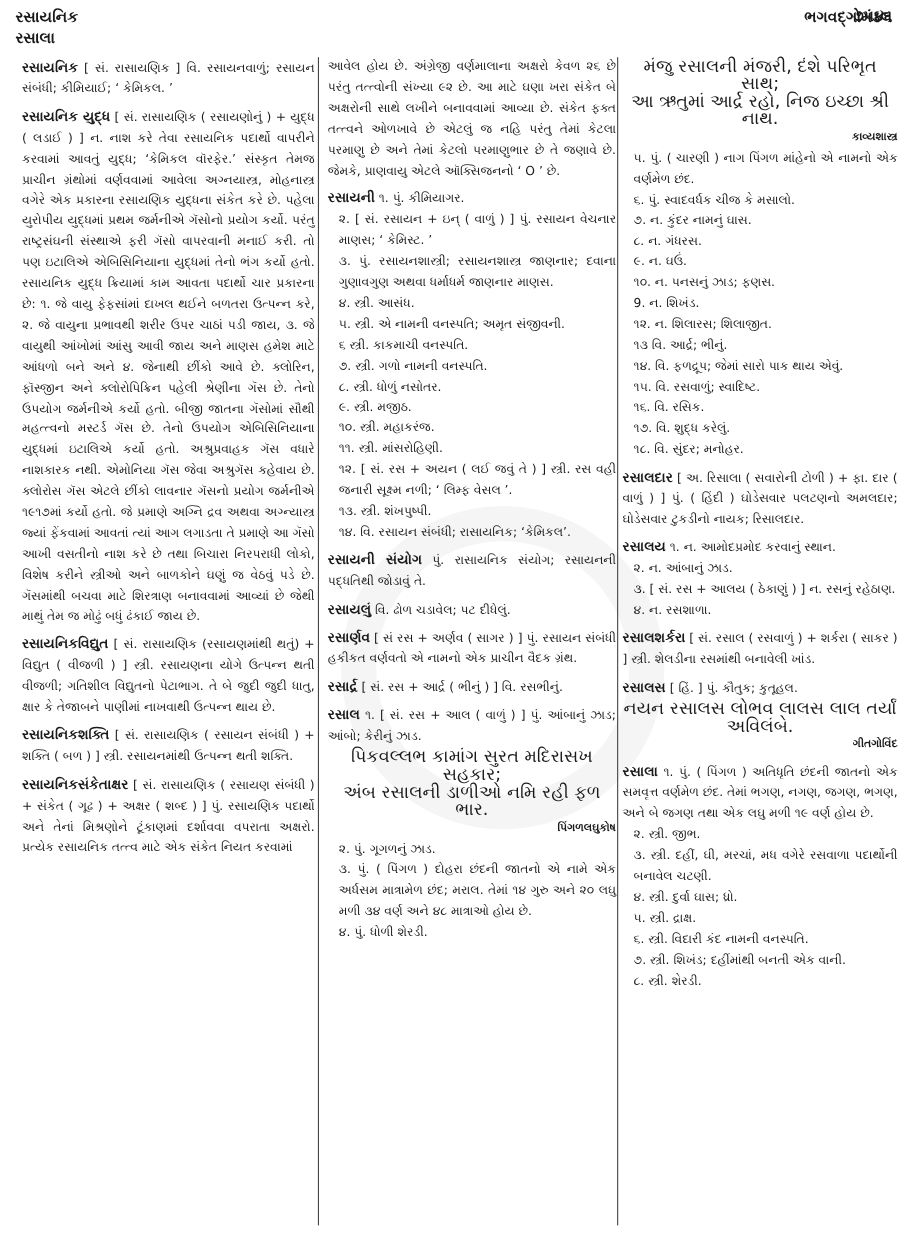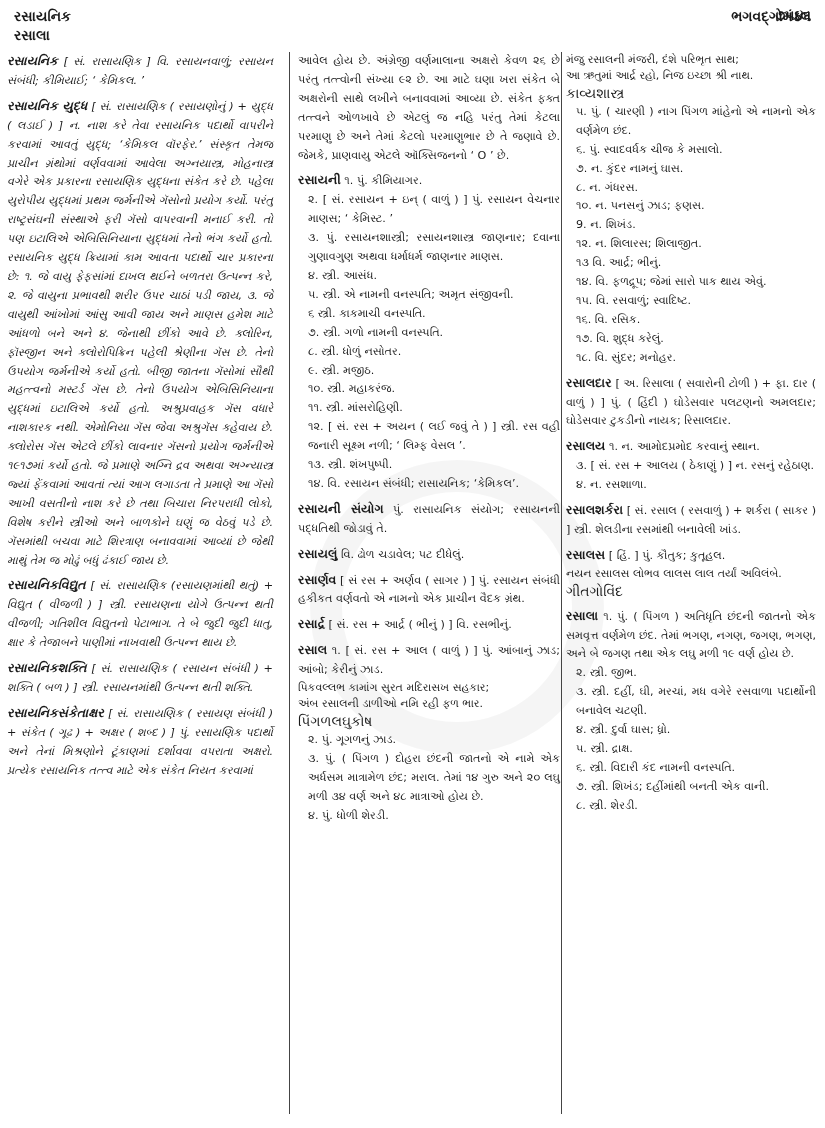--- a/index.html
+++ b/index.html
@@ -3,29 +3,29 @@
 <meta charset="utf-8">
 <style>
   html,body{margin:0;padding:0;background:#fff;}
   body{width:825px;height:1128px;overflow:hidden;font-family:"DejaVu Sans",sans-serif;color:#1a1a1a;position:relative;}
   .header{position:absolute;top:8px;left:14px;right:14px;height:22px;font-size:14px;font-weight:bold;}
   .hl{position:absolute;left:0;top:0;}
   .hc{position:absolute;left:0;right:0;text-align:right;top:0;}
   .hr{position:absolute;right:0;top:0;font-family:Liberation Mono, monospace;}
   .sub{position:absolute;top:27px;left:14px;font-size:14px;font-weight:bold;}
   .col{position:absolute;top:52px;font-size:11.2px;line-height:18.9px;}
-  .c1{left:7px;width:266px;font-style:italic;}
+  .c1{left:20px;width:266px;}
   .c2{left:298px;width:262px;}
   .c3{left:566px;width:250px;}
   .rule{position:absolute;top:52px;bottom:14px;width:1px;background:#444;}
   .entry{margin-bottom:6px;text-align:justify;}
   .hw{font-weight:bold;font-size:12.5px;}
   .sense{padding-left:10px;}
-  .quote{font-size:11px;text-align:left;line-height:16px;}
-  .src{text-align:left;font-size:14px;}
+  .quote{font-size:16px;text-align:center;line-height:16px;}
+  .src{text-align:right;font-size:10px;font-weight:bold;}
   .wm{position:absolute;left:310px;top:460px;width:230px;height:230px;border-radius:50%;border:32px solid rgba(0,0,0,0.04);pointer-events:none;}
 </style>
 </head>
 <body>
 
 <div class="header">
   <span class="hl">રસાયનિક</span>
   <span class="hc">ભગવદ્‌ગોમંડલ</span>
   <span class="hr">૭૫૪૬</span>
 </div>
@@ -53,28 +53,29 @@
 <div class="rule" style="left:561px"></div>
 <div class="col c3">
     <div class="entry">
       <div class="quote">મંજુ રસાલની મંજરી, દંશે પરિભૃત સાથ;</div>
       <div class="quote">આ ઋતુમાં આર્દ્ર રહો, નિજ ઇચ્છા શ્રી નાથ.</div>
       <div class="src">કાવ્યશાસ્ત્ર</div>
       <div class="sense">૫. પું. ( ચારણી ) નાગ પિંગળ માંહેનો એ નામનો એક વર્ણમેળ છંદ.</div>
       <div class="sense">૬. પું. સ્વાદવર્ધક ચીજ કે મસાલો.</div>
       <div class="sense">૭. ન. કુંદર નામનું ઘાસ.</div>
       <div class="sense">૮. ન. ગંધરસ.</div>
+      <div class="sense">૯. ન. ઘઉં.</div>
       <div class="sense">૧૦. ન. પનસનું ઝાડ; ફણસ.</div>
       <div class="sense">9. ન. શિખંડ.</div>
       <div class="sense">૧૨. ન. શિલારસ; શિલાજીત.</div>
       <div class="sense">૧૩ વિ. આર્દ્ર; ભીનું.</div>
       <div class="sense">૧૪. વિ. ફળદ્રૂપ; જેમાં સારો પાક થાય એવું.</div>
       <div class="sense">૧૫. વિ. રસવાળું; સ્વાદિષ્ટ.</div>
       <div class="sense">૧૬. વિ. રસિક.</div>
       <div class="sense">૧૭. વિ. શુદ્ધ કરેલું.</div>
       <div class="sense">૧૮. વિ. સુંદર; મનોહર.</div>
     </div>
     <div class="entry"><span class="hw">રસાલદાર</span> <span>[ અ. રિસાલા ( સવારોની ટોળી ) + ફા. દાર ( વાળું ) ] પું. ( હિંદી ) ઘોડેસવાર પલટણનો અમલદાર; ઘોડેસવાર ટુકડીનો નાયક; રિસાલદાર.</span></div>
-    <div class="entry"><span class="hw">રસાલય</span> <span>૧. ન. આમોદપ્રમોદ કરવાનું સ્થાન.</span><div class="sense">૩. [ સં. રસ + આલય ( ઠેકાણું ) ] ન. રસનું રહેઠાણ.</div><div class="sense">૪. ન. રસશાળા.</div></div>
+    <div class="entry"><span class="hw">રસાલય</span> <span>૧. ન. આમોદપ્રમોદ કરવાનું સ્થાન.</span><div class="sense">૨. ન. આંબાનું ઝાડ.</div><div class="sense">૩. [ સં. રસ + આલય ( ઠેકાણું ) ] ન. રસનું રહેઠાણ.</div><div class="sense">૪. ન. રસશાળા.</div></div>
     <div class="entry"><span class="hw">રસાલશર્કરા</span> <span>[ સં. રસાલ ( રસવાળું ) + શર્કરા ( સાકર ) ] સ્ત્રી. શેલડીના રસમાંથી બનાવેલી ખાંડ.</span></div>
     <div class="entry"><span class="hw">રસાલસ</span> <span>[ હિં. ] પું. કૌતુક; કુતૂહલ.</span><div class="quote">નયન રસાલસ લોભવ લાલસ લાલ તર્યાં અવિલંબે.</div><div class="src">ગીતગોવિંદ</div></div>
     <div class="entry"><span class="hw">રસાલા</span> <span>૧. પું. ( પિંગળ ) અતિધૃતિ છંદની જાતનો એક સમવૃત્ત વર્ણમેળ છંદ. તેમાં ભગણ, નગણ, જગણ, ભગણ, અને બે જગણ તથા એક લઘુ મળી ૧૯ વર્ણ હોય છે.</span><div class="sense">૨. સ્ત્રી. જીભ.</div><div class="sense">૩. સ્ત્રી. દહીં, ઘી, મરચાં, મધ વગેરે રસવાળા પદાર્થોની બનાવેલ ચટણી.</div><div class="sense">૪. સ્ત્રી. દુર્વા ઘાસ; ધ્રો.</div><div class="sense">૫. સ્ત્રી. દ્રાક્ષ.</div><div class="sense">૬. સ્ત્રી. વિદારી કંદ નામની વનસ્પતિ.</div><div class="sense">૭. સ્ત્રી. શિખંડ; દહીંમાંથી બનતી એક વાની.</div><div class="sense">૮. સ્ત્રી. શેરડી.</div></div>
   </div>
 
 </body></html>

